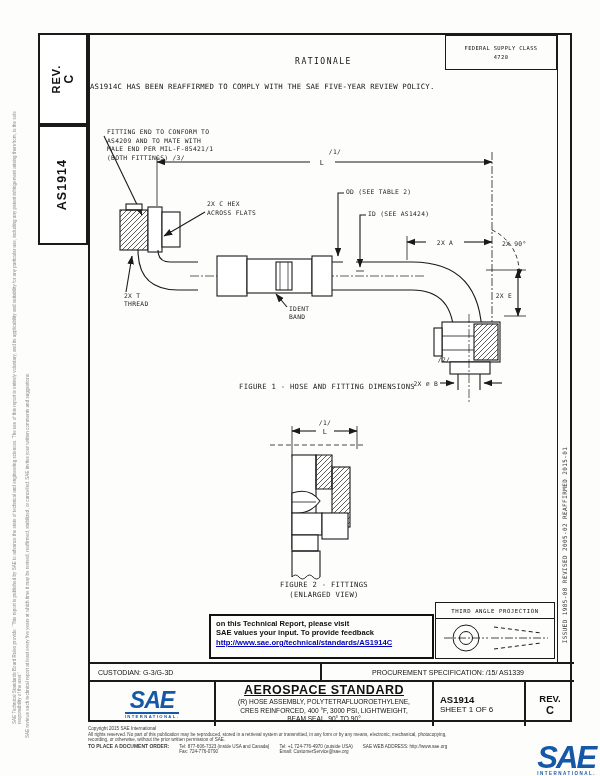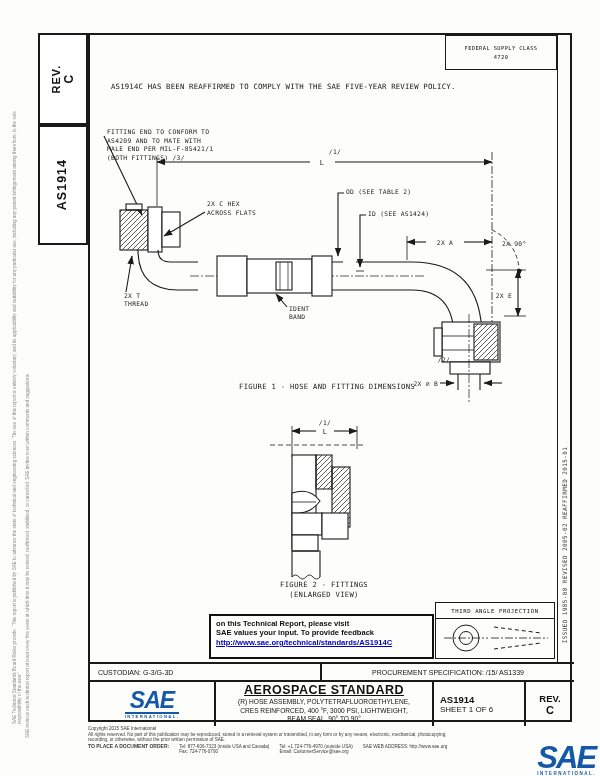--- a/index.html
+++ b/index.html
@@ -16,21 +16,21 @@
   .docnum-side{font-size:12.5px;letter-spacing:1px;}
   
   .margin-col{position:absolute;width:640px;height:12px;transform:rotate(-90deg);
               font-size:4.6px;line-height:5.4px;color:#8a8a8a;overflow:hidden;}
   
   .fsc-box{position:absolute;left:355px;top:0;width:112px;height:35px;border:1.5px solid #1a1a1a;
            box-sizing:border-box;display:flex;flex-direction:column;align-items:center;justify-content:center;
            font-size:5.4px;letter-spacing:.4px;line-height:1.6;font-family:"DejaVu Sans Mono",monospace;}
   .rationale-h{position:absolute;left:0;top:22px;width:467px;text-align:center;font-size:8px;letter-spacing:1.5px;
                font-family:"DejaVu Sans Mono",monospace;}
-  .rationale-t{position:absolute;left:21px;top:47px;width:440px;font-size:7.3px;letter-spacing:.2px;
+  .rationale-t{position:absolute;left:0;top:47px;width:440px;font-size:7.3px;letter-spacing:.2px;
                font-family:"DejaVu Sans Mono",monospace;}
   svg text{font-family:"DejaVu Sans Mono",monospace;fill:#1a1a1a;}
   .fig1{position:absolute;left:0;top:87px;}
   .fig2{position:absolute;left:150px;top:382px;}
   
   .feedback{position:absolute;left:119px;top:579px;width:225px;height:45px;border:2.5px solid #111;
             box-sizing:border-box;padding:3px 5px;font-size:7.6px;line-height:1.25;font-weight:bold;}
   .fb-link{color:#0000bd;text-decoration:underline;cursor:pointer;text-align:right;}
   
   .proj{position:absolute;left:345px;top:567px;width:120px;height:57px;border:1.5px solid #1a1a1a;box-sizing:border-box;}
@@ -89,20 +89,21 @@
     <div class="rot docnum-side">AS1914</div>
   </div>
 
   <div class="frame">
 
     <div class="fsc-box">
       <div>FEDERAL SUPPLY CLASS</div>
       <div>4720</div>
     </div>
 
+    <div class="rationale-h">RATIONALE</div>
     <div class="rationale-t">AS1914C HAS BEEN REAFFIRMED TO COMPLY WITH THE SAE FIVE-YEAR REVIEW POLICY.</div>
 
     <svg class="fig1" width="467" height="292" viewBox="0 0 467 292">
       <defs>
         <marker id="ah" markerWidth="9" markerHeight="8" refX="7.5" refY="3" orient="auto-start-reverse">
           <path d="M0,0 L8,3 L0,6 z" fill="#1a1a1a"></path>
         </marker>
         <pattern id="hatch1" patternUnits="userSpaceOnUse" width="5" height="5">
           <path d="M0,5 L5,0" stroke="#333" stroke-width="0.8"></path>
         </pattern>

